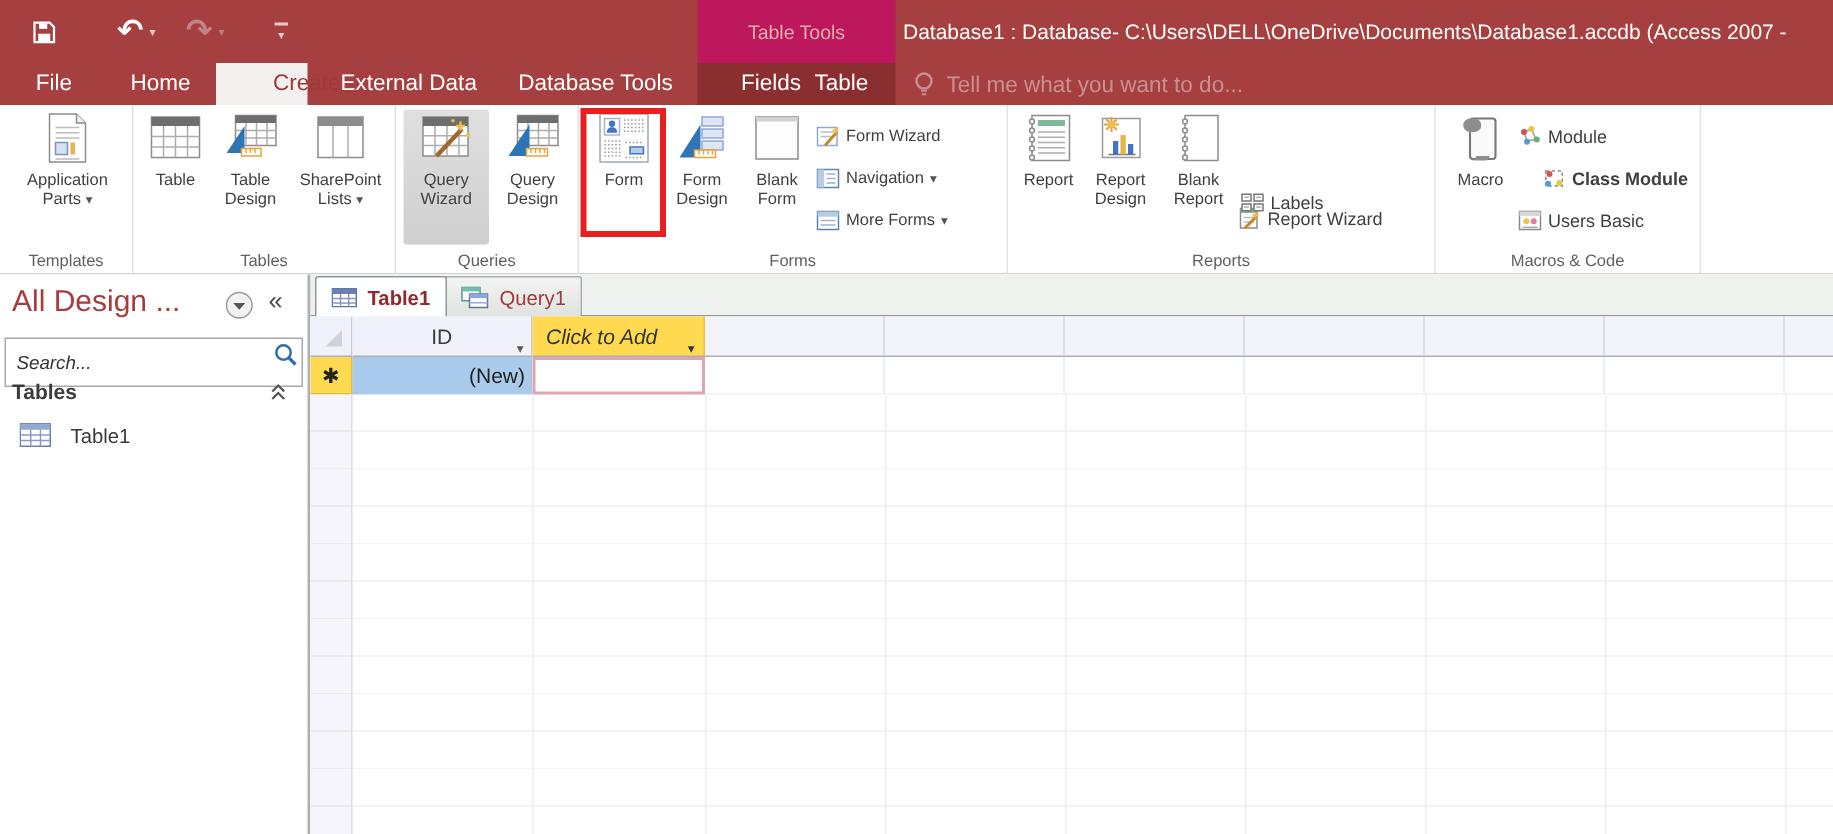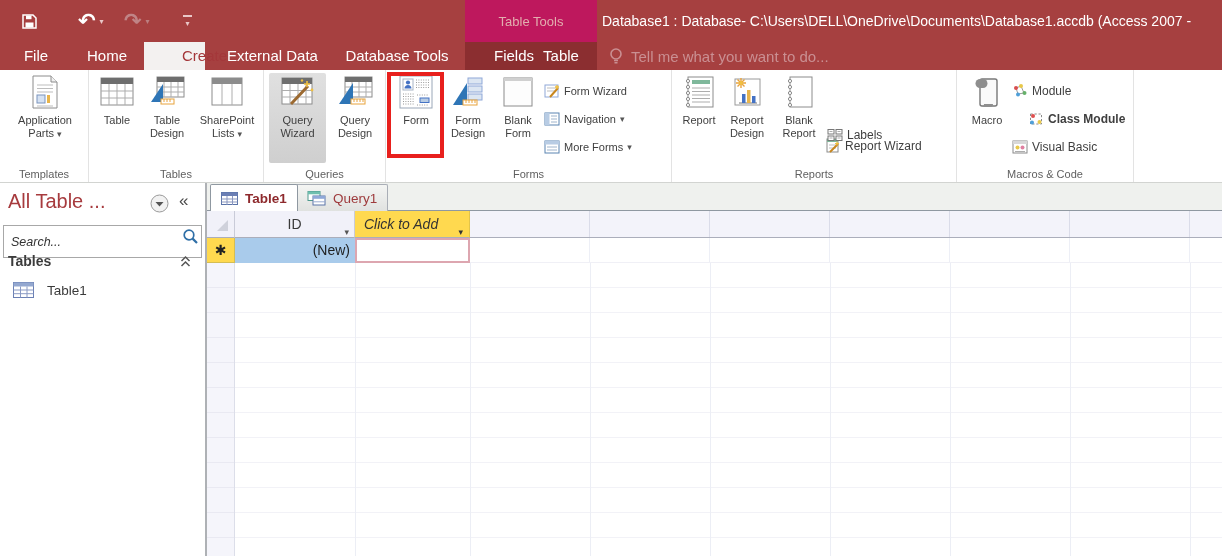--- a/index.html
+++ b/index.html
@@ -439,30 +439,30 @@
       <div class="btn-sm" style="left:55px;top:68px;">
         <span>
           <svg width="16" height="16" viewBox="0 0 16 16">
               <rect x="1" y="2" width="14" height="12" fill="#fff" stroke="#8A8A8A"></rect>
               <rect x="1" y="2" width="14" height="3" fill="#D8D8D8"></rect>
               <circle cx="5.5" cy="8.5" r="2" fill="#E8C84A"></circle>
               <circle cx="10.5" cy="8.5" r="2" fill="#E080A0"></circle>
               <path d="M3 12.5h10" stroke="#ADADAD"></path>
             </svg>
         </span>
-        <span class="slbl" style="font-size:12px;">Visual Basic</span>
+        <span class="slbl" style="font-size:12px;">Users Basic</span>
       </div>
       <div class="grp-label">Macros &amp; Code</div>
     </div>
   </div>
 
   <div class="workspace">
 
     <div class="sidebar">
-      <div class="nav-title">All Table ...</div>
+      <div class="nav-title">All Design ...</div>
       <div class="filter-btn">
         <svg width="19" height="19" viewBox="0 0 19 19">
             <circle cx="9.5" cy="9.5" r="8.5" fill="#F2F2F2" stroke="#9A9A9A"></circle>
             <path d="M5.5 8h8l-4 4.5z" fill="#555"></path>
           </svg>
       </div>
       <div class="pane-collapse">«</div>
       <div class="search-wrap">
         <input type="text" placeholder="Search..." style="">
         <span class="search-mag">

